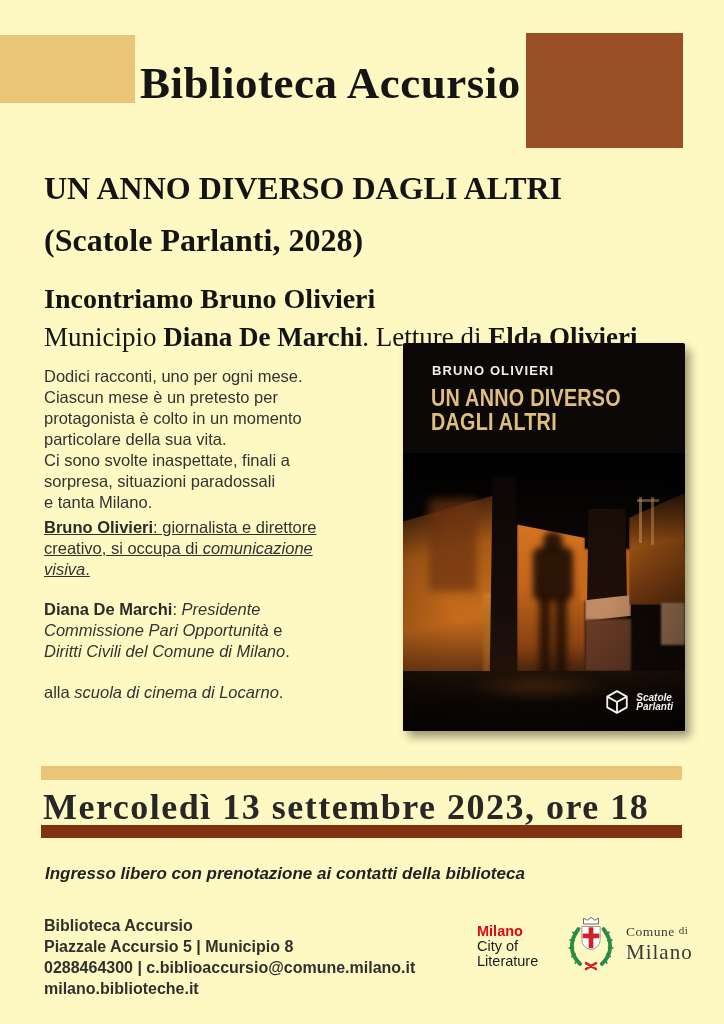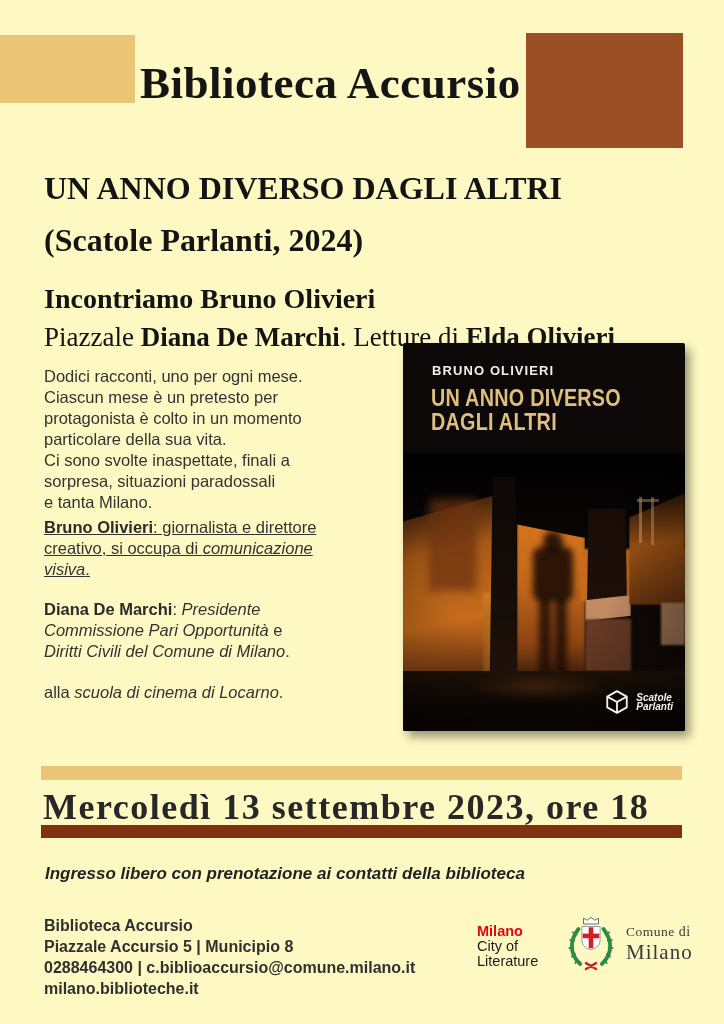--- a/index.html
+++ b/index.html
@@ -88,36 +88,36 @@
   .admission{left:45px;top:864px;font-size:17px;font-weight:700;font-style:italic;color:#222;white-space:nowrap;}
 
   
   .contact{left:44px;top:915px;font-size:16px;font-weight:700;line-height:21px;color:#303030;}
   .contact div{white-space:nowrap;}
   .col-logo{left:477px;top:924px;font-size:14.5px;line-height:15px;color:#1c1c1c;}
   .col-logo .red{color:#E30613;font-weight:700;}
   .comune-logo{left:566px;top:915px;display:flex;align-items:center;gap:10px;}
   .comune-text{color:#3a3a3a;font-family:"Liberation Serif",serif;line-height:1;}
   .comune-l1{font-size:13.5px;letter-spacing:.5px;white-space:nowrap;}
-  .comune-l1 .small{font-size:14px;vertical-align:top;}
+  .comune-l1 .small{font-size:11px;vertical-align:top;}
   .comune-l2{font-size:21px;margin-top:3px;letter-spacing:1px;}
 </style>
 </head>
 <body>
 
 <div class="poster">
 
   <div class="abs tan-rect"></div>
   <div class="abs brown-rect"></div>
   <div class="abs library-title">Biblioteca Accursio</div>
 
   <div class="abs ev ev1">UN ANNO DIVERSO DAGLI ALTRI</div>
-  <div class="abs ev ev2">(Scatole Parlanti, 2024)</div>
+  <div class="abs ev ev2">(Scatole Parlanti, 2028)</div>
   <div class="abs ev ev3">Incontriamo Bruno Olivieri</div>
-  <div class="abs ev ev4"><span>Piazzale </span><b>Diana De Marchi</b><span>. Letture di </span><b>Elda Olivieri</b></div>
+  <div class="abs ev ev4"><span>Municipio </span><b>Diana De Marchi</b><span>. Letture di </span><b>Elda Olivieri</b></div>
 
   <div class="abs copy p1">
     <div class="ln">Dodici racconti, uno per ogni mese.</div>
     <div class="ln">Ciascun mese è un pretesto per</div>
     <div class="ln">protagonista è colto in un momento</div>
     <div class="ln">particolare della sua vita.</div>
     <div class="ln">Ci sono svolte inaspettate, finali a</div>
     <div class="ln">sorpresa, situazioni paradossali</div>
     <div class="ln">e tanta Milano.</div>
   </div>

